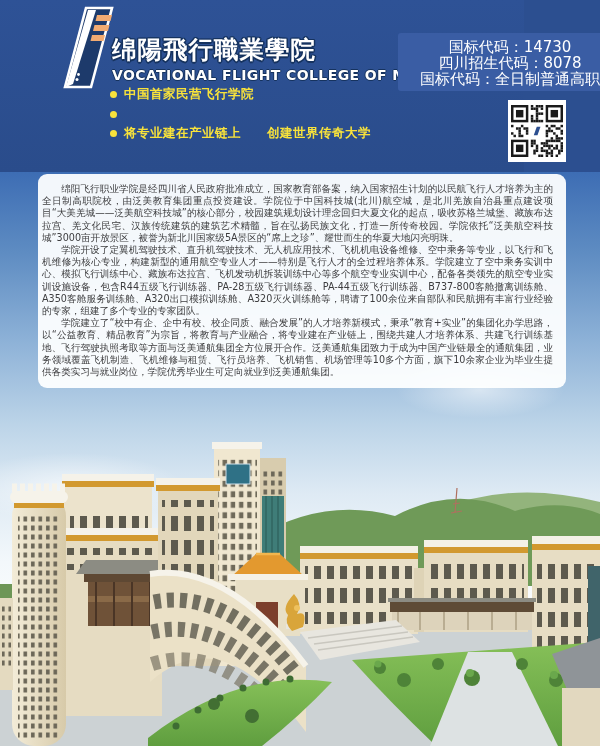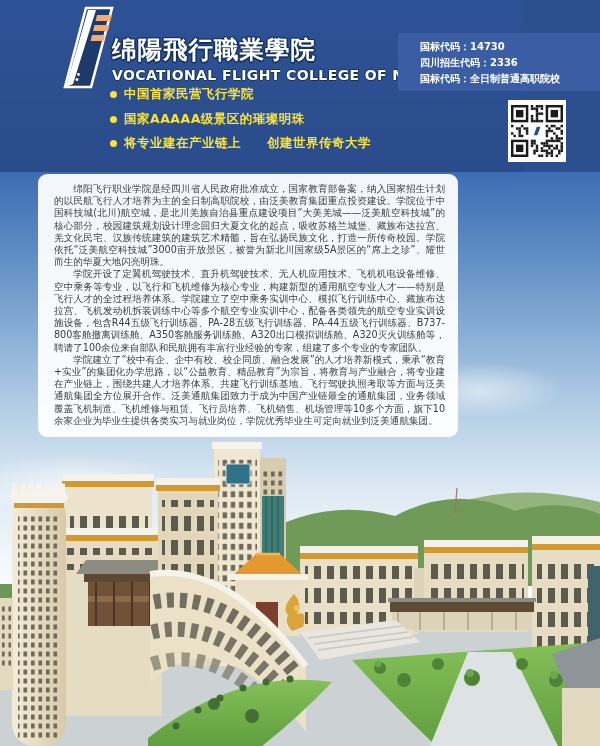--- a/index.html
+++ b/index.html
@@ -33,32 +33,32 @@
   }
   .sub-title {
     margin-top:1px; font-size:14px; font-weight:bold; color:#ffffff; letter-spacing:.4px;
     text-shadow:-1px 0 #16335f,1px 0 #16335f,0 -1px #16335f,0 1px #16335f;
     white-space:nowrap;
   }
   .info-box {
     position:absolute; left:398px; top:33px; width:202px; height:58px;
     background:#3a5da4; border-radius:3px 0 0 3px; padding:6px 0 0 22px;
   }
-  .info-line { color:#ffffff; font-size:10px; font-weight:bold; line-height:16px; white-space:nowrap; }
+  .info-line { color:#ffffff; font-size:15px; font-weight:normal; line-height:16px; white-space:nowrap;text-align:center; }
   .bullets { position:absolute; left:110px; top:86px; list-style:none; }
   .bullets li { display:flex; align-items:center; margin-bottom:7.5px;text-align:right; }
   .dot { width:7px; height:7px; border-radius:50%; background:#f8e23b; margin-right:7px; flex:none; }
   .bullet-text { color:#f8e23b; font-size:12.5px; font-weight:bold; letter-spacing:.5px; white-space:pre; }
   .qr { position:absolute; left:508px; top:100px; width:58px; height:62px; background:#ffffff; padding:3px; }
   .qr svg { width:100%; height:100%; display:block; }
   
   .text-panel {
-    position:absolute; left:38px; top:174px; width:420px;
+    position:absolute; left:38px; top:174px; width:528px;
     background:rgba(254,255,255,.94); border-radius:9px;
-    padding:9px 13px 10px 16px; z-index:3;
+    padding:9px 13px 10px 4px; z-index:3;
   }
   .text-panel p {
     font-size:9.6px; line-height:12.2px; color:#3c3c3e;
     text-align:justify; text-indent:2em;
   }
 </style>
 </head>
 <body>
 
 <div class="page">
@@ -246,32 +246,31 @@
       </svg>
     </div>
 
     <div class="title-block">
       <div class="main-title">绵陽飛行職業學院</div>
       <div class="sub-title">VOCATIONAL FLIGHT COLLEGE OF MIANYANG</div>
     </div>
 
     <div class="info-box">
       <div class="info-line">国标代码：14730</div>
-      <div class="info-line">四川招生代码：2336</div>
+      <div class="info-line">四川招生代码：8078</div>
       <div class="info-line">国标代码：全日制普通高职院校</div>
     </div>
 
     <ul class="bullets">
       <li>
         <span class="dot"></span>
         <span class="bullet-text">中国首家民营飞行学院</span>
       </li>
       <li>
         <span class="dot"></span>
-        <span class="bullet-text">国家AAAAA级景区的璀璨明珠</span>
       </li>
       <li>
         <span class="dot"></span>
         <span class="bullet-text">将专业建在产业链上　　创建世界传奇大学</span>
       </li>
     </ul>
 
     <div class="qr">
       <svg viewBox="0 0 21 21">
         <g id="qrm" fill="#1a1a1a">

